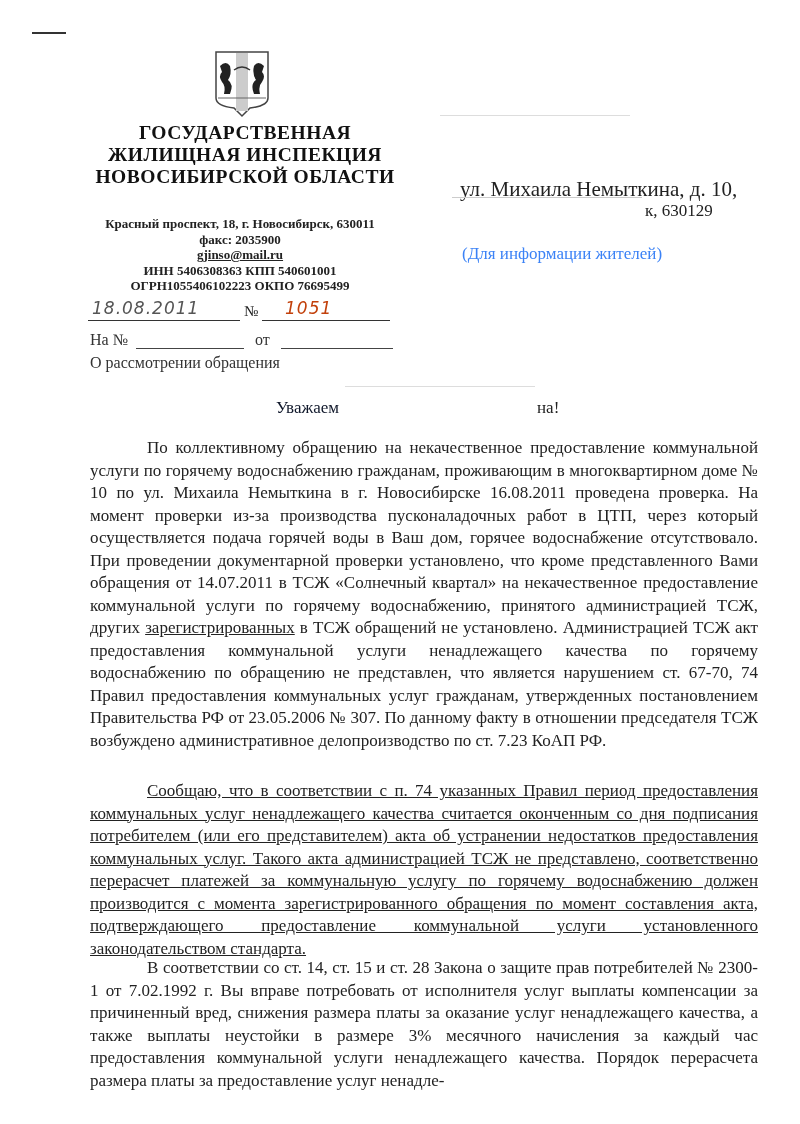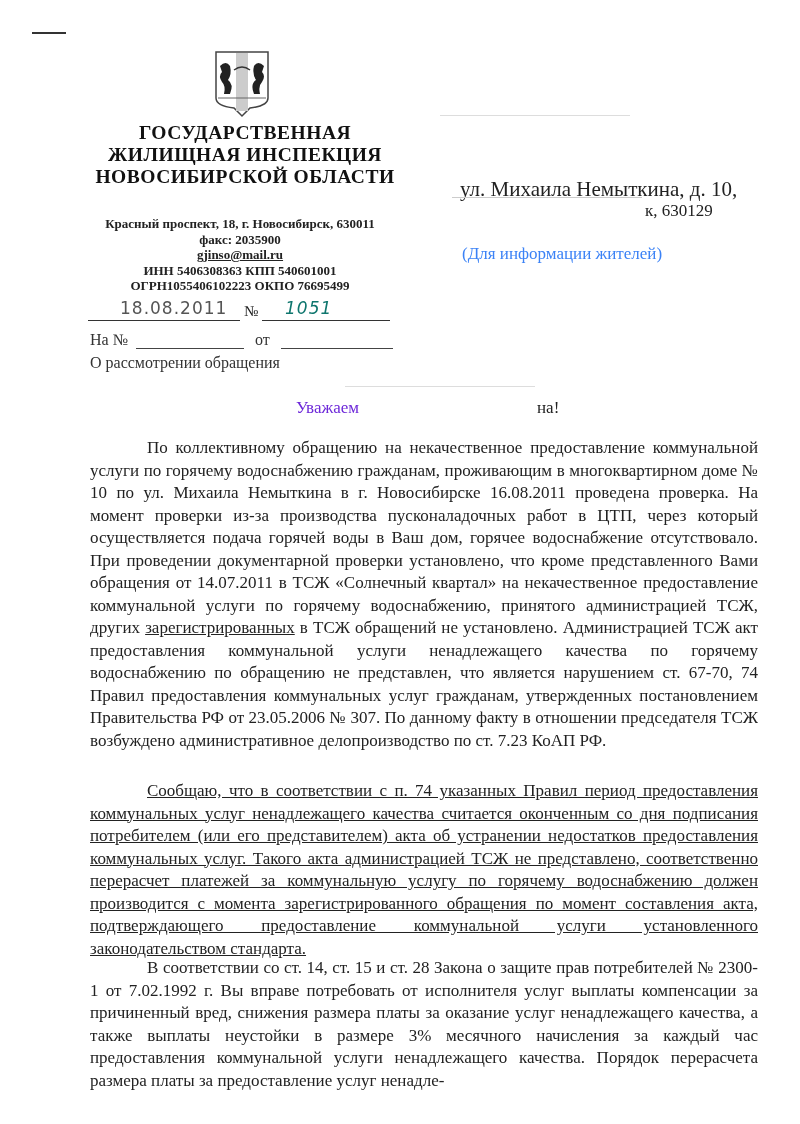--- a/index.html
+++ b/index.html
@@ -4,36 +4,36 @@
   <style>
     html, body { margin: 0; padding: 0; background: #ffffff; }
     body { width: 800px; height: 1124px; position: relative; overflow: hidden; font-family: "Liberation Serif", "DejaVu Serif", serif; color: #1a1a1a; }
     .abs { position: absolute; }
     .corner-mark { left: 32px; top: 32px; width: 34px; height: 2px; background: #333; }
     .emblem { left: 212px; top: 48px; width: 60px; height: 70px; }
     .org { left: 60px; top: 122px; width: 370px; text-align: center; font-weight: bold; font-size: 19.5px; line-height: 22px; letter-spacing: 0.5px; color: #111; }
     .contacts { left: 60px; top: 216px; width: 360px; text-align: center; font-size: 13px; line-height: 15.5px; color: #222; font-weight: bold; }
     .contacts .email { text-decoration: underline; }
     .date-line { left: 88px; top: 300px; width: 152px; border-bottom: 1px solid #333; height: 20px; }
-    .date-hand { left: 92px; top: 298px; font-family: "DejaVu Sans", sans-serif; font-size: 17px; color: #555; letter-spacing: 1px; margin-left: 28px; }
+    .date-hand { left: 92px; top: 298px; font-family: "DejaVu Sans", sans-serif; font-style: italic; font-size: 17px; color: #555; letter-spacing: 1px; }
     .num-sign { left: 244px; top: 303px; font-size: 15px; }
     .num-line { left: 262px; top: 300px; width: 128px; border-bottom: 1px solid #333; height: 20px; }
-    .num-hand { left: 285px; top: 298px; font-family: "DejaVu Sans", sans-serif; font-style: italic; font-size: 17px; color: #0f766e; letter-spacing: 1px; }
+    .num-hand { left: 285px; top: 298px; font-family: "DejaVu Sans", sans-serif; font-style: italic; font-size: 17px; color: #c2410c; letter-spacing: 1px; }
     .ref { left: 90px; top: 331px; font-size: 16px; color: #333; }
     .ref-line1 { left: 136px; top: 332px; width: 108px; border-bottom: 1px solid #444; height: 16px; }
     .ref-ot { left: 255px; top: 331px; font-size: 16px; color: #333; }
     .ref-line2 { left: 281px; top: 332px; width: 112px; border-bottom: 1px solid #444; height: 16px; }
     .subject { left: 90px; top: 354px; font-size: 16px; color: #333; }
     .top-rule { left: 440px; top: 115px; width: 190px; border-top: 1px solid #ddd; }
     .addr1 { left: 460px; top: 177px; font-size: 21px; color: #222; }
     .addr-rule { left: 452px; top: 197px; width: 190px; border-top: 1px solid #ccc; }
     .addr2 { left: 645px; top: 201px; font-size: 17px; color: #222; }
     .info { left: 462px; top: 244px; font-size: 17px; color: #3b82f6; }
     .greet-rule { left: 345px; top: 386px; width: 190px; border-top: 1px solid #ddd; }
-    .greet-a { left: 276px; top: 398px; font-size: 17px; color: #6d28d9; margin-left: 20px; }
+    .greet-a { left: 276px; top: 398px; font-size: 17px; color: #0f172a; }
     .greet-b { left: 537px; top: 398px; font-size: 17px; color: #222; }
     .body-text { left: 90px; width: 668px; font-size: 17px; line-height: 22.5px; text-align: justify; color: #222; }
     .body-text p { margin: 0; text-indent: 57px; }
     .p1 { top: 437px; }
     .p2 { top: 780px; text-decoration: underline; }
     .p3 { top: 957px; }
     .ul { text-decoration: underline; }
   </style>
 </head>
 <body>

